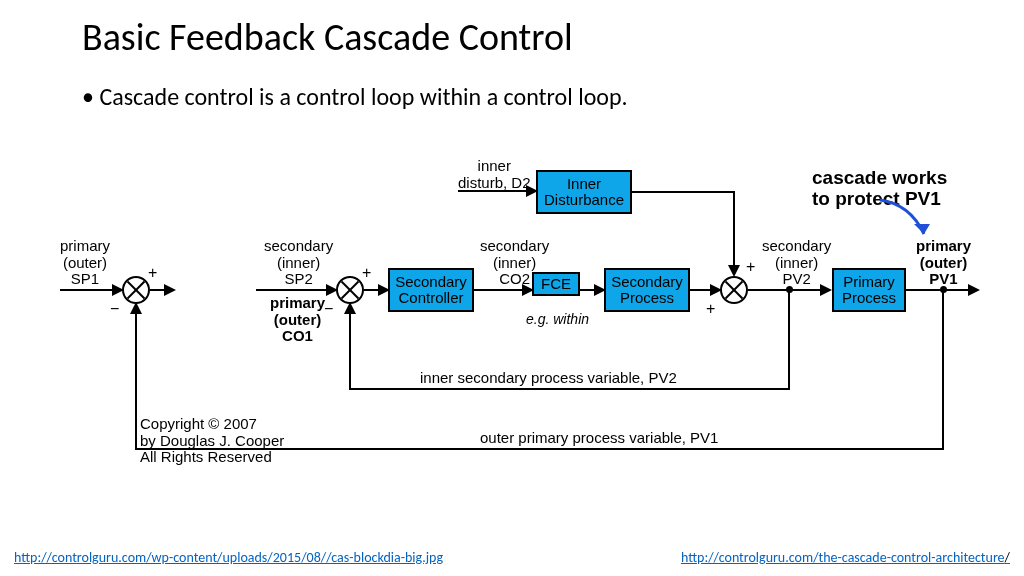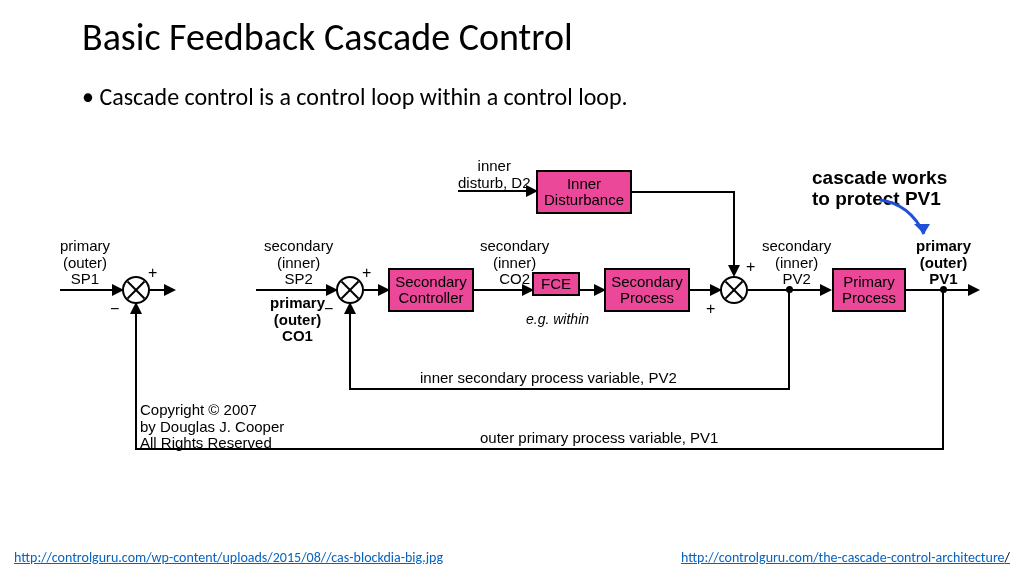--- a/index.html
+++ b/index.html
@@ -47,21 +47,21 @@
   .dg {
     position: absolute;
     left: 60px;
     top: 150px;
     width: 920px;
     height: 360px;
   }
   .box {
     position: absolute;
     border: 2px solid #000;
-    background: #ec4899;
+    background: #0ea5e9;
     display: flex;
     align-items: center;
     justify-content: center;
     text-align: center;
     font-family: Arial, sans-serif;
     font-size: 15px;
     line-height: 1.1;
     padding: 2px 4px;
     box-sizing: border-box;
   }
@@ -249,21 +249,21 @@
     <div class="vl" style="left:289px; top:155px; height:85px;"></div>
     <div class="arr-u" style="left:284px; top:152px;"></div>
     <div class="lbl" style="left:360px; top:220px; text-align:left; white-space:normal;">inner secondary process variable, PV2</div>
 
     <div class="vl" style="left:882px; top:140px; height:160px;"></div>
     <div class="hl" style="left:75px; top:298px; width:809px;"></div>
     <div class="vl" style="left:75px; top:155px; height:145px;"></div>
     <div class="arr-u" style="left:70px; top:152px;"></div>
     <div class="lbl" style="left:420px; top:280px; text-align:left; white-space:normal;">outer primary process variable, PV1</div>
 
-    <div class="lbl" style="left:80px; top:252px; text-align:left;">Copyright © 2007
+    <div class="lbl" style="left:80px; top:266px; text-align:left;">Copyright © 2007
 by Douglas J. Cooper
 All Rights Reserved</div>
 
     <div class="cascade-note" style="left:752px; top:4px; white-space:pre;">cascade works
 to protect PV1</div>
 
     <svg class="blue-arrow" style="left:810px; top:44px;" viewBox="0 0 70 50">
       <path d="M 10 6 Q 40 10 54 40" stroke="#2050d8" stroke-width="3" fill="none"></path>
       <polygon points="54,40 44,30 60,30" fill="#2050d8"></polygon>
     </svg>

